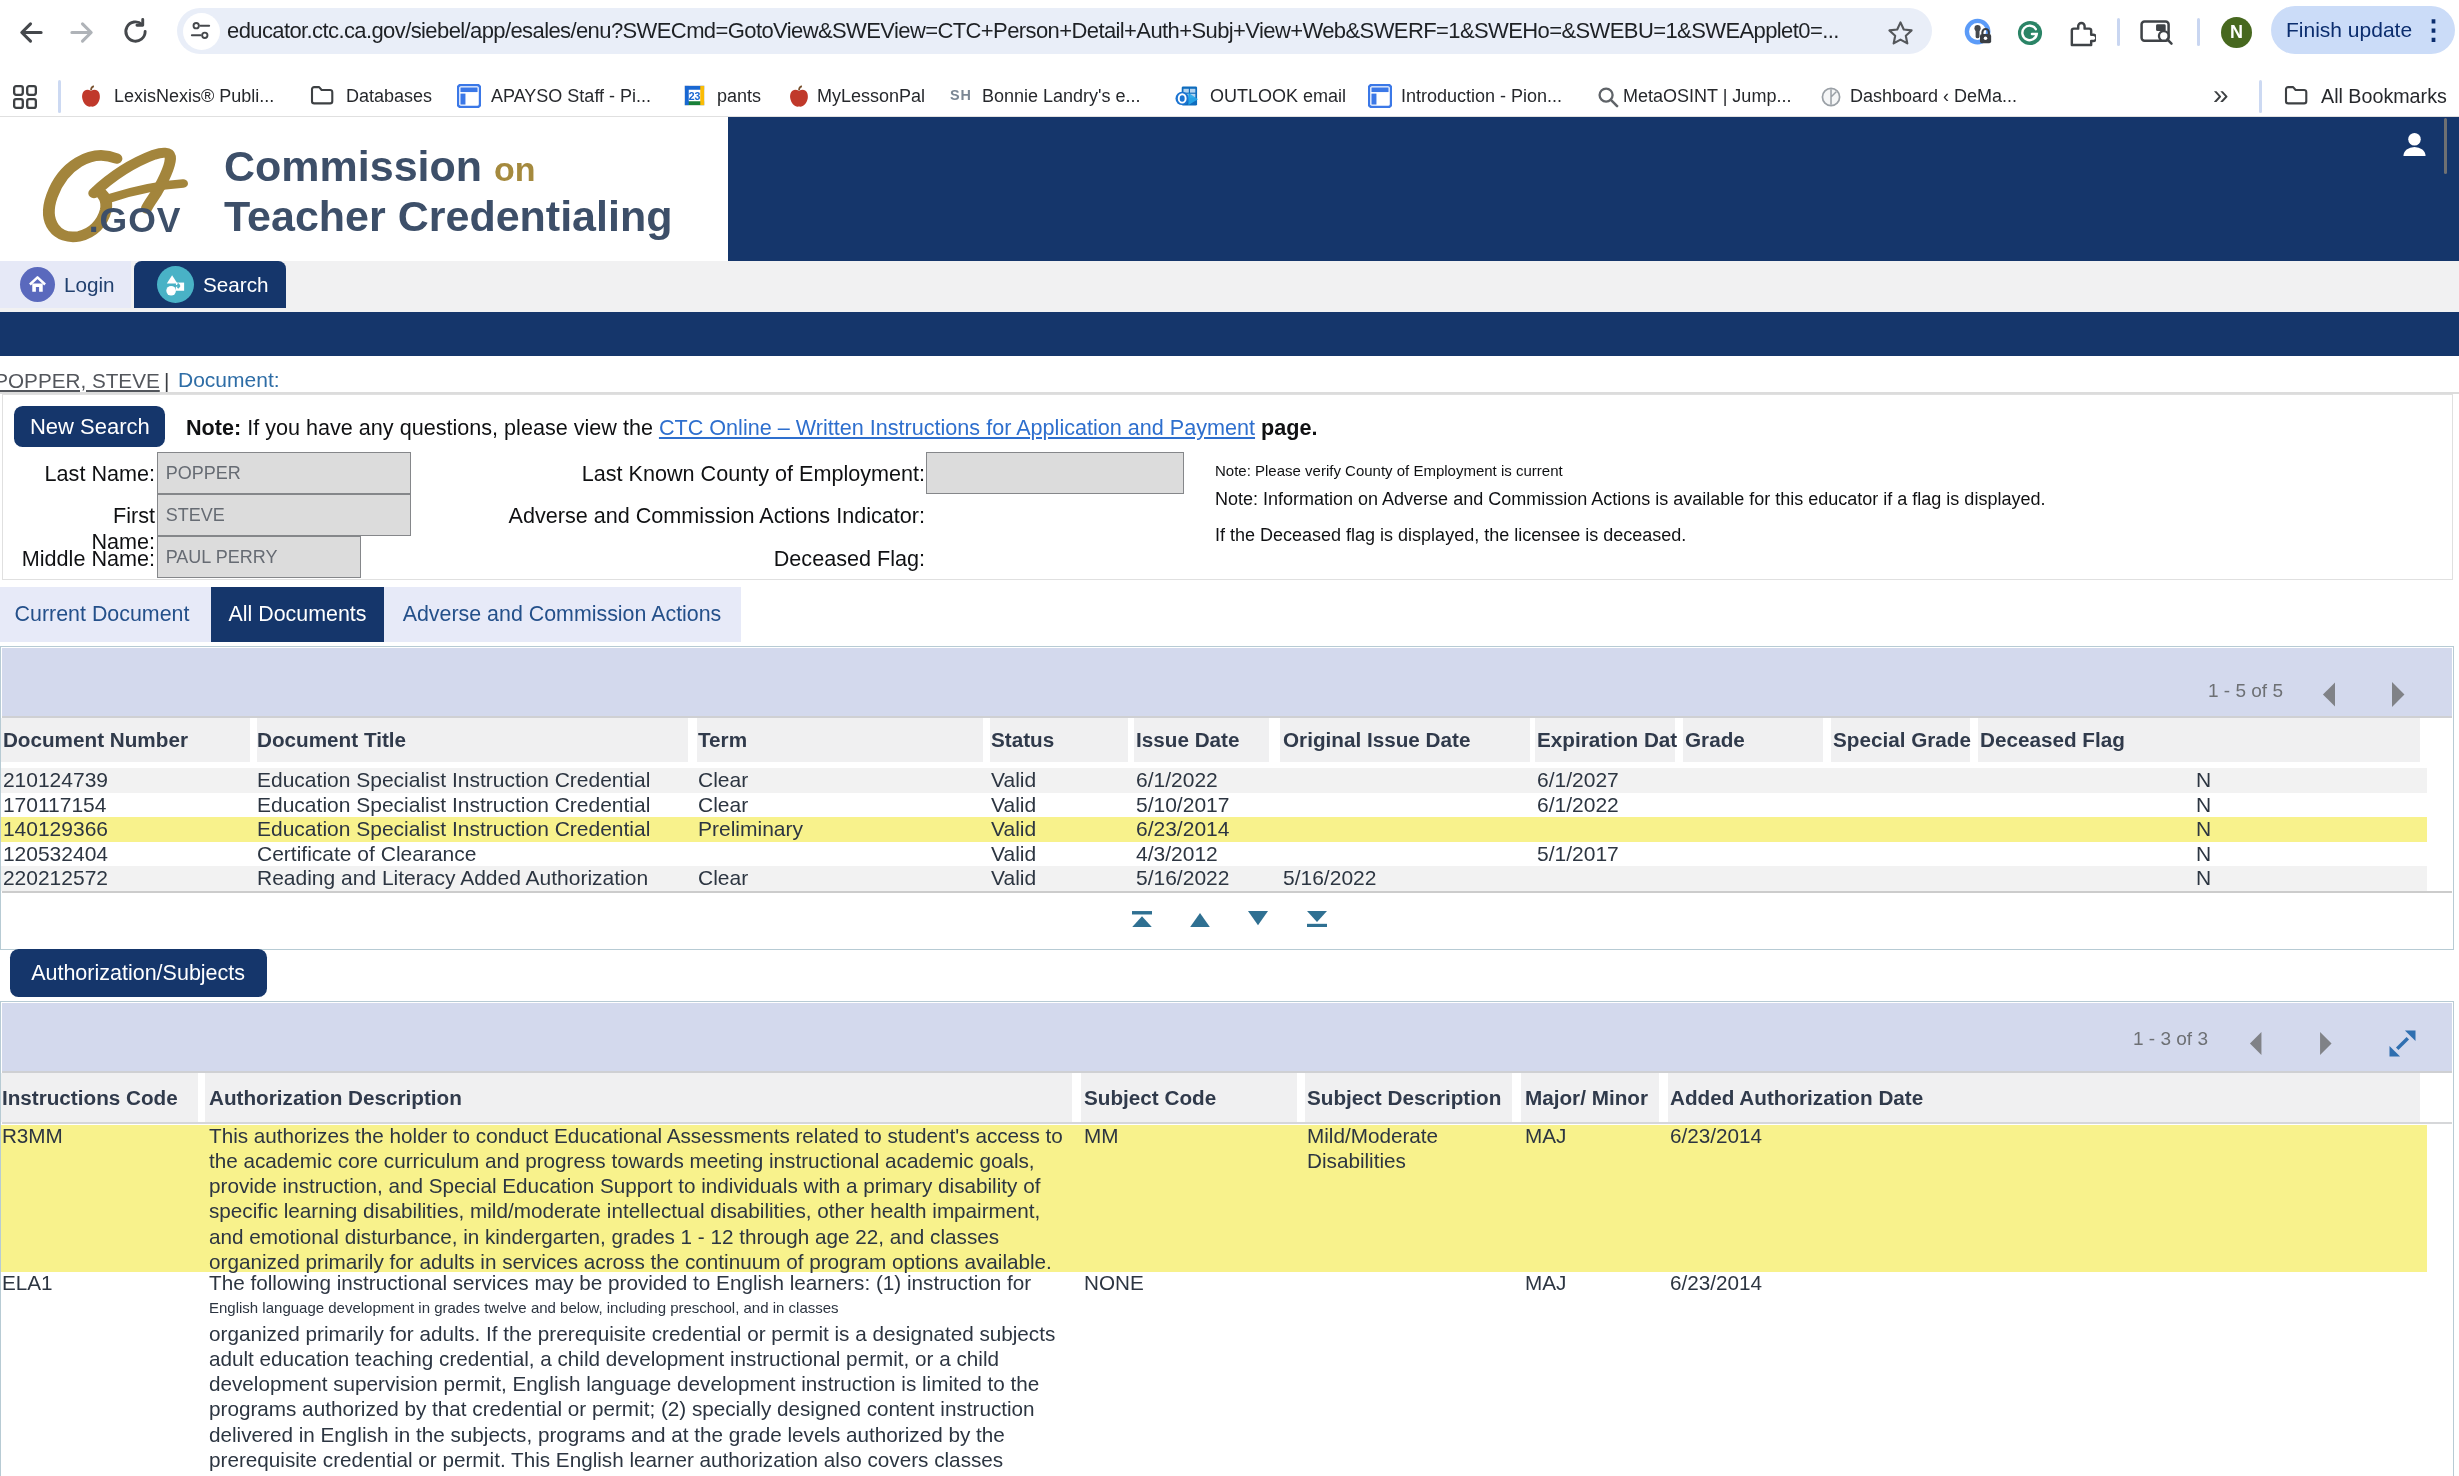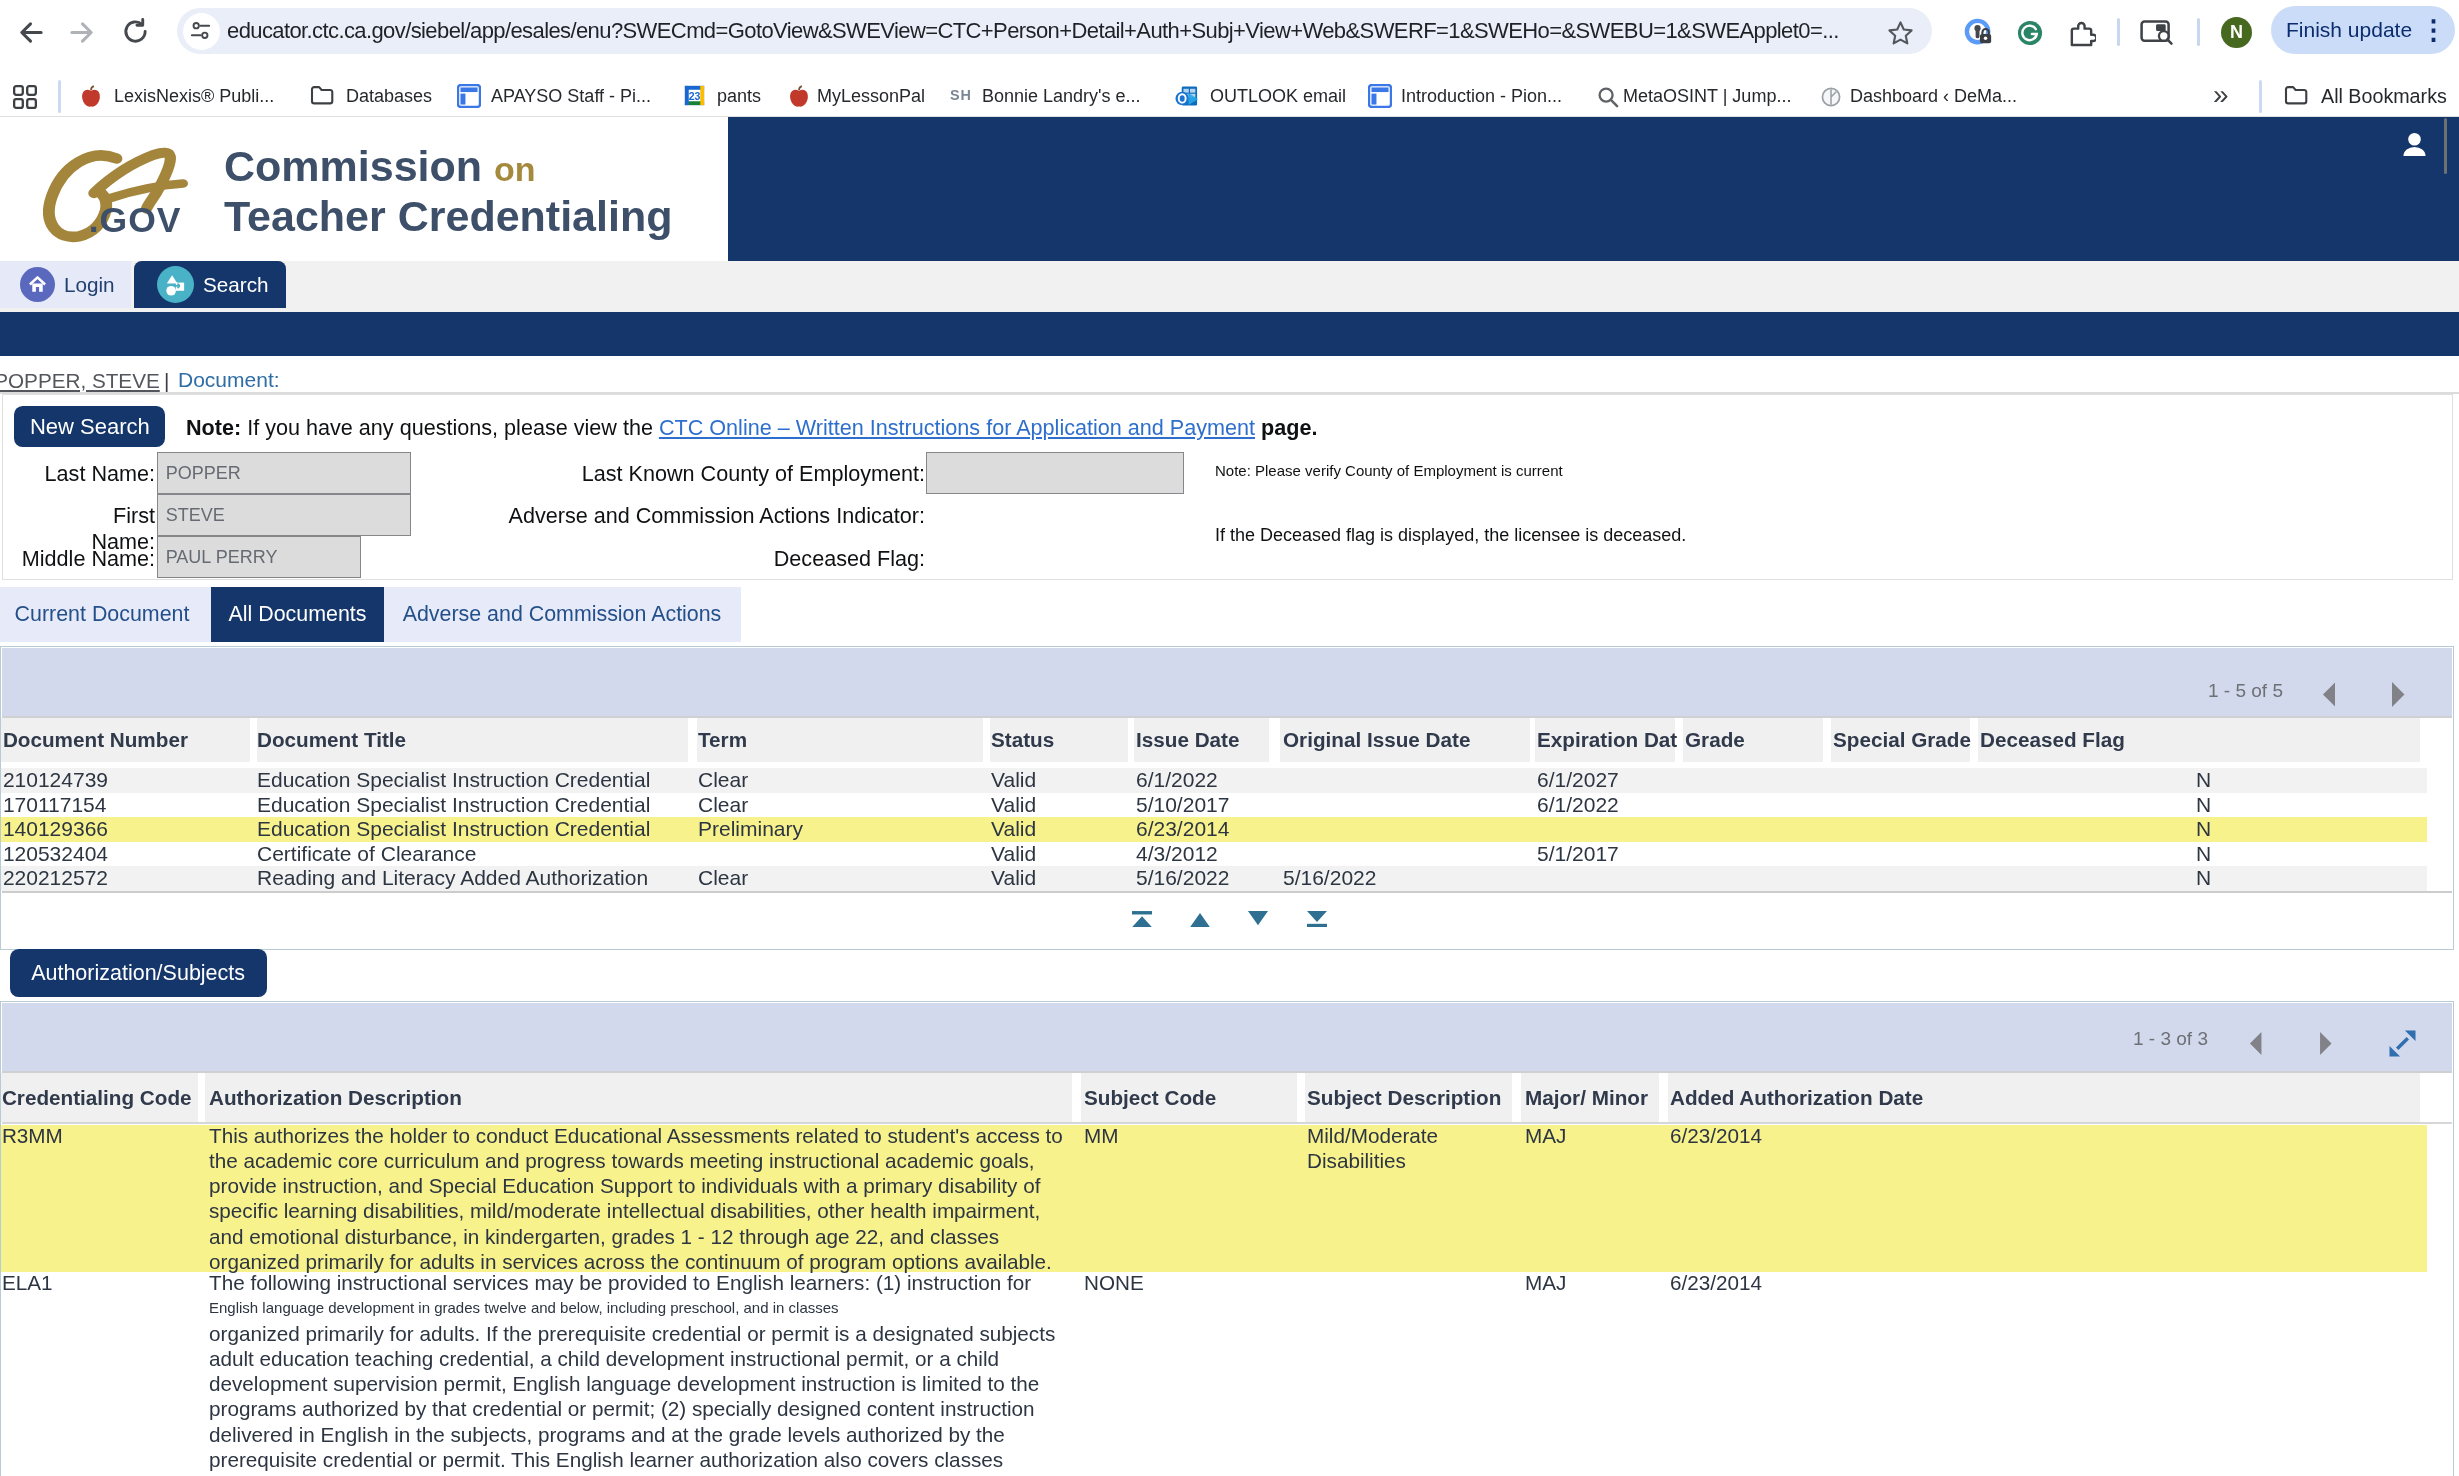--- a/index.html
+++ b/index.html
@@ -176,20 +176,21 @@
 <div class="abs" style="left:0px;top:503px;width:155px;text-align:right;font-size:21.6px;color:#101113;padding-left:48px;">First Name:</div>
 <div class="abs" style="left:0px;top:546px;width:155px;text-align:right;font-size:21.6px;color:#101113;">Middle Name:</div>
 <div class="abs" style="left:157px;top:452px;width:254px;height:42px;background:#dcdcdc;border:1.9px solid #85878a;font-size:18px;color:#666b73;line-height:40px;padding-left:7.7px;">POPPER</div>
 <div class="abs" style="left:157px;top:494px;width:254px;height:42px;background:#dcdcdc;border:1.9px solid #85878a;font-size:18px;color:#666b73;line-height:40px;padding-left:7.7px;">STEVE</div>
 <div class="abs" style="left:157px;top:536px;width:204px;height:42px;background:#dcdcdc;border:1.9px solid #85878a;font-size:18px;color:#666b73;line-height:40px;padding-left:7.7px;">PAUL PERRY</div>
 <div class="abs" style="left:384px;top:461px;width:541px;text-align:right;font-size:21.6px;color:#101113;">Last Known County of Employment:</div>
 <div class="abs" style="left:384px;top:503px;width:541px;text-align:right;font-size:21.6px;color:#101113;">Adverse and Commission Actions Indicator:</div>
 <div class="abs" style="left:384px;top:546px;width:541px;text-align:right;font-size:21.6px;color:#101113;">Deceased Flag:</div>
 <div class="abs" style="left:926px;top:452px;width:258px;height:42px;background:#dcdcdc;border:1.9px solid #85878a;"></div>
 <div class="abs" style="left:1215px;top:462px;font-size:15px;color:#101113;">Note: Please verify County of Employment is current</div>
+<div class="abs" style="left:1215px;top:489px;font-size:18px;color:#101113;">Note: Information on Adverse and Commission Actions is available for this educator if a flag is displayed.</div>
 <div class="abs" style="left:1215px;top:525px;font-size:18px;color:#101113;">If the Deceased flag is displayed, the licensee is deceased.</div>
 <div class="abs" style="left:0;top:587px;width:741px;height:55px;background:#e7eaf8;"></div>
 <div class="abs" style="left:0px;top:587px;width:204px;height:55px;line-height:55px;text-align:center;font-size:21.4px;color:#24508a;">Current Document</div>
 <div class="abs navy" style="left:211px;top:587px;width:173px;height:55px;"></div>
 <div class="abs" style="left:211px;top:587px;width:173px;height:55px;line-height:55px;text-align:center;font-size:21.4px;color:#fff;">All Documents</div>
 <div class="abs" style="left:384px;top:587px;width:356px;height:55px;line-height:55px;text-align:center;font-size:21.4px;color:#24508a;">Adverse and Commission Actions</div>
 <div class="abs" style="left:0px;top:646px;width:2454px;height:304px;background:#fff;border:1.9px solid #b7cbd4;"></div>
 <div class="abs" style="left:1.9px;top:648px;width:2450px;height:68px;background:#d3d9ed;"></div>
 <div class="abs" style="left:2091px;top:663px;width:192px;height:56px;line-height:56px;text-align:right;font-size:19px;color:#6d7074;">1 - 5 of 5</div>
 <svg class="abs" style="left:2322px;top:682px" width="13.4" height="25" viewBox="0 0 14 26">
@@ -288,21 +289,21 @@
       <path d="M27.5 0.5 L16.5 0.5 L27.5 11.5 Z" fill="#2f6fb0"></path>
       <path d="M0.5 27.5 L0.5 16.5 L11.5 27.5 Z" fill="#2f6fb0"></path>
     </svg>
 <div class="abs" style="left:1.9px;top:1071px;width:2450px;height:1.9px;background:#cfd0d3;"></div>
 <div class="abs" style="left:1px;top:1073px;width:197px;height:49px;background:#f0f0f1;"></div>
 <div class="abs" style="left:205px;top:1073px;width:867px;height:49px;background:#f0f0f1;"></div>
 <div class="abs" style="left:1081px;top:1073px;width:216px;height:49px;background:#f0f0f1;"></div>
 <div class="abs" style="left:1305px;top:1073px;width:207px;height:49px;background:#f0f0f1;"></div>
 <div class="abs" style="left:1521px;top:1073px;width:138px;height:49px;background:#f0f0f1;"></div>
 <div class="abs" style="left:1668px;top:1073px;width:752px;height:49px;background:#f0f0f1;"></div>
-<div class="abs" style="left:1.9px;top:1073px;height:49px;line-height:49px;font-size:20.7px;font-weight:bold;color:#303a4b;white-space:nowrap;">Credentialing Code</div>
+<div class="abs" style="left:1.9px;top:1073px;height:49px;line-height:49px;font-size:20.7px;font-weight:bold;color:#303a4b;white-space:nowrap;">Instructions Code</div>
 <div class="abs" style="left:209px;top:1073px;height:49px;line-height:49px;font-size:20.7px;font-weight:bold;color:#303a4b;white-space:nowrap;">Authorization Description</div>
 <div class="abs" style="left:1084px;top:1073px;height:49px;line-height:49px;font-size:20.7px;font-weight:bold;color:#303a4b;white-space:nowrap;">Subject Code</div>
 <div class="abs" style="left:1307px;top:1073px;height:49px;line-height:49px;font-size:20.7px;font-weight:bold;color:#303a4b;white-space:nowrap;">Subject Description</div>
 <div class="abs" style="left:1525px;top:1073px;height:49px;line-height:49px;font-size:20.7px;font-weight:bold;color:#303a4b;white-space:nowrap;">Major/ Minor</div>
 <div class="abs" style="left:1670px;top:1073px;height:49px;line-height:49px;font-size:20.7px;font-weight:bold;color:#303a4b;white-space:nowrap;">Added Authorization Date</div>
 <div class="abs" style="left:1.9px;top:1122px;width:2450px;height:1.9px;background:#d6d7d9;"></div>
 <div class="abs" style="left:1px;top:1125px;width:2426px;height:147px;background:#f8f28c;"></div>
 <div class="abs" style="left:1.9px;top:1123px;white-space:nowrap;line-height:25px;font-size:20.7px;color:#2c3541;">R3MM</div>
 <div class="abs" style="left:209px;top:1123px;white-space:nowrap;line-height:25px;font-size:20.7px;color:#2c3541;">This authorizes the holder to conduct Educational Assessments related to student's access to</div>
 <div class="abs" style="left:209px;top:1148px;white-space:nowrap;line-height:25px;font-size:20.7px;color:#2c3541;">the academic core curriculum and progress towards meeting instructional academic goals,</div>

